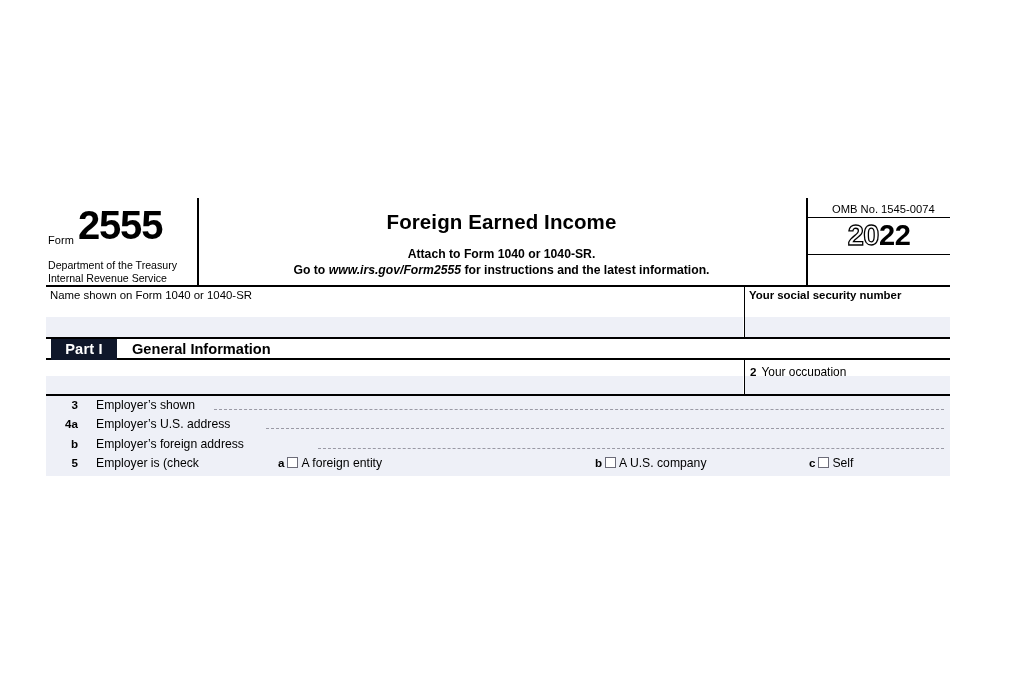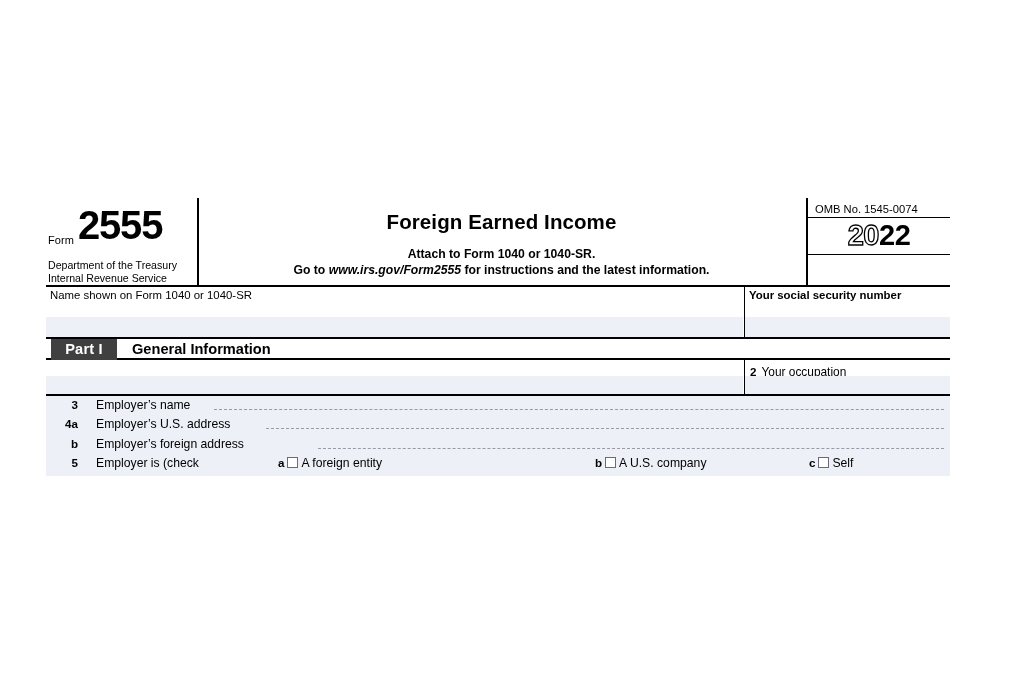--- a/index.html
+++ b/index.html
@@ -88,21 +88,21 @@
   }
   .goto-line i { font-style: italic; }
 
   #mast-right {
     position: absolute; left: 760px; top: 0;
     width: 144px; height: 89px;
     border-left: 2.2px solid #000;
     box-sizing: border-box;
   }
   .omb {
-    padding: 5px 0 0 7px;
+    padding: 5px 0 0 24px;
     font-size: 11.2px;
     border-bottom: 1.1px solid #000;
     height: 20px; box-sizing: border-box;
   }
   .yearwrap {
     height: 36px;
     text-align: center;
     border-bottom: 1.1px solid #000;
     position: relative;
   }
@@ -165,21 +165,21 @@
 
   
   #partbar {
     position: relative;
     height: 21px;
     border-bottom: 2.4px solid #000;
   }
   .part-tag {
     position: absolute; left: 5px; top: 0;
     width: 66px; height: 21px;
-    background: #404040; color: #fff;
+    background: #0f172a; color: #fff;
     font-size: 14.6px; font-weight: 700;
     text-align: center; line-height: 20px;
     letter-spacing: .2px;
   }
   .part-title {
     position: absolute; left: 86px; top: 0;
     font-size: 14.6px; font-weight: 700;
     line-height: 20px;
   }
 
@@ -324,21 +324,21 @@
             <span class="ln">2</span><span class="lbl">Your occupation</span>
           </div>
           <div class="cell-fill"></div>
         </div>
       </div>
 
       <div id="empblock">
 
         <div class="emp-line">
           <span class="emp-num">3</span>
-          <span class="emp-text">Employer’s name</span>
+          <span class="emp-text">Employer’s shown</span>
           <span class="emp-dots" style="left: 168px; width: 730px;"></span>
         </div>
 
         <div class="emp-line">
           <span class="emp-num">4a</span>
           <span class="emp-text">Employer’s U.S. address</span>
           <span class="emp-dots" style="left: 220px; width: 678px;"></span>
         </div>
 
         <div class="emp-line">

